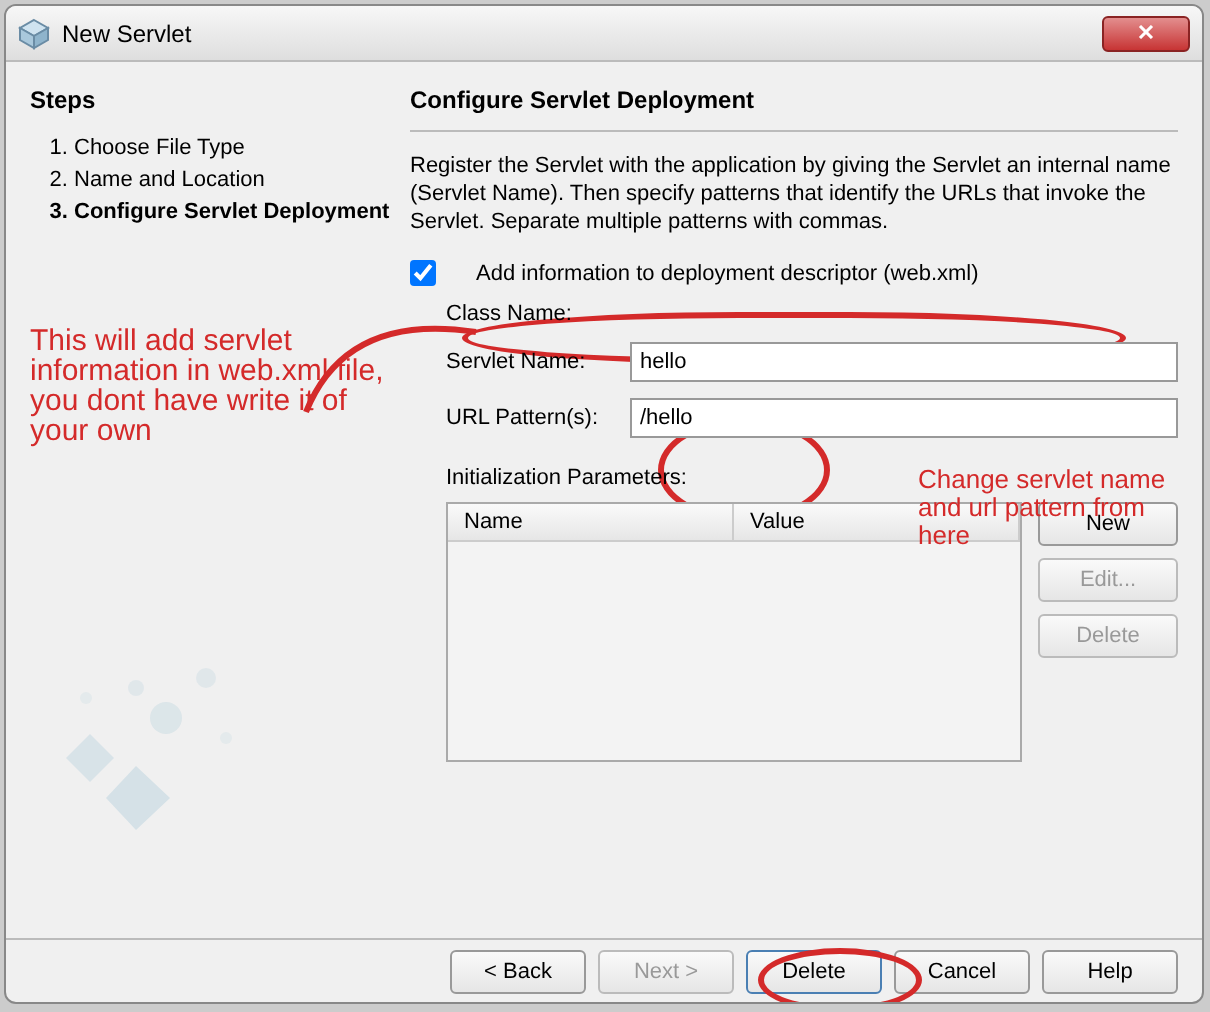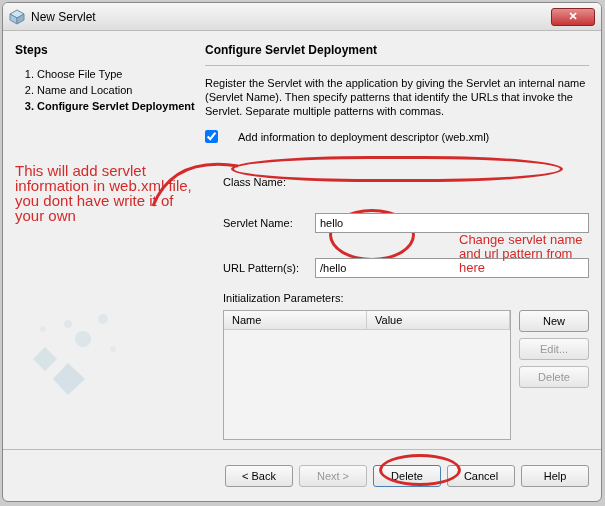--- a/index.html
+++ b/index.html
@@ -36,21 +36,21 @@
     position:absolute; bottom:50px; left:10px; width:150px; height:120px; pointer-events:none;
   }
   .deco svg { width:150px; height:120px; opacity:0.55; }
   .main-col { flex:1; display:flex; flex-direction:column; font-size:11px; position:relative; }
   .main-col h4 { font-size:12px; font-weight:bold; margin-bottom:8px; }
   .hr { height:1px; background:#bbb; margin-bottom:10px; }
   .desc { line-height:14px; margin-bottom:12px; }
   .checkbox-row { display:flex; align-items:center; gap:20px; margin-bottom:8px; position:relative; }
   .checkbox-row input { width:13px; height:13px; }
   .fields { padding-left: 18px; }
-  .field-row { display:flex; align-items:center; margin-bottom:8px; position:relative;margin-top:25px; }
+  .field-row { display:flex; align-items:center; margin-bottom:8px; position:relative; }
   .field-label { width:92px; }
   .field-input {
     flex:1; height:20px; border:1px solid #999; background:#fff; padding:2px 4px; font-size:11px;
   }
   .init-label { margin:6px 0 6px 18px; }
   .table-area { display:flex; gap:8px; padding-left:18px; }
   .param-table {
     flex:1; border:1px solid #aaa; background:#fff; height:130px; display:flex; flex-direction:column;
   }
   .param-head { display:flex; background:linear-gradient(#fafafa,#e6e6e6); border-bottom:1px solid #ccc; }
@@ -59,21 +59,21 @@
   .side-btns { display:flex; flex-direction:column; gap:6px; width:70px; }
   .wbtn {
     height:22px; background:linear-gradient(#fafafa,#e6e6e6); border:1px solid #999;
     border-radius:3px; font-size:11px; display:flex; align-items:center; justify-content:center; cursor:pointer;
   }
   .wbtn.disabled { color:#999; border-color:#bbb; }
   .annot-right {
     position:absolute; right:0; top:190px; width:130px; color:#d42a2a; font-size:13px; line-height:14px;
   }
   .bottom-bar {
-    height:52px; border-top:1px solid #bbb; display:flex; align-items:center; justify-content:flex-end;
+    height:32px; border-top:1px solid #bbb; display:flex; align-items:center; justify-content:flex-end;
     gap:6px; padding: 0 12px; position:relative;
   }
   .bottom-bar .wbtn { width:68px; }
   
   .oval1 { position:absolute; left:228px; top:125px; width:332px; height:26px; border:3px solid #d42a2a; border-radius:50%/60%; pointer-events:none; }
   .oval2 { position:absolute; left:326px; top:178px; width:86px; height:52px; border:3px solid #d42a2a; border-radius:50%; pointer-events:none; }
   .oval-finish { position:absolute; left:376px; top:4px; width:82px; height:32px; border:3px solid #d42a2a; border-radius:50%; pointer-events:none; }
   
   .arrow1 { position:absolute; left:140px; top:120px; width:110px; height:70px; pointer-events:none; }
 </style>

